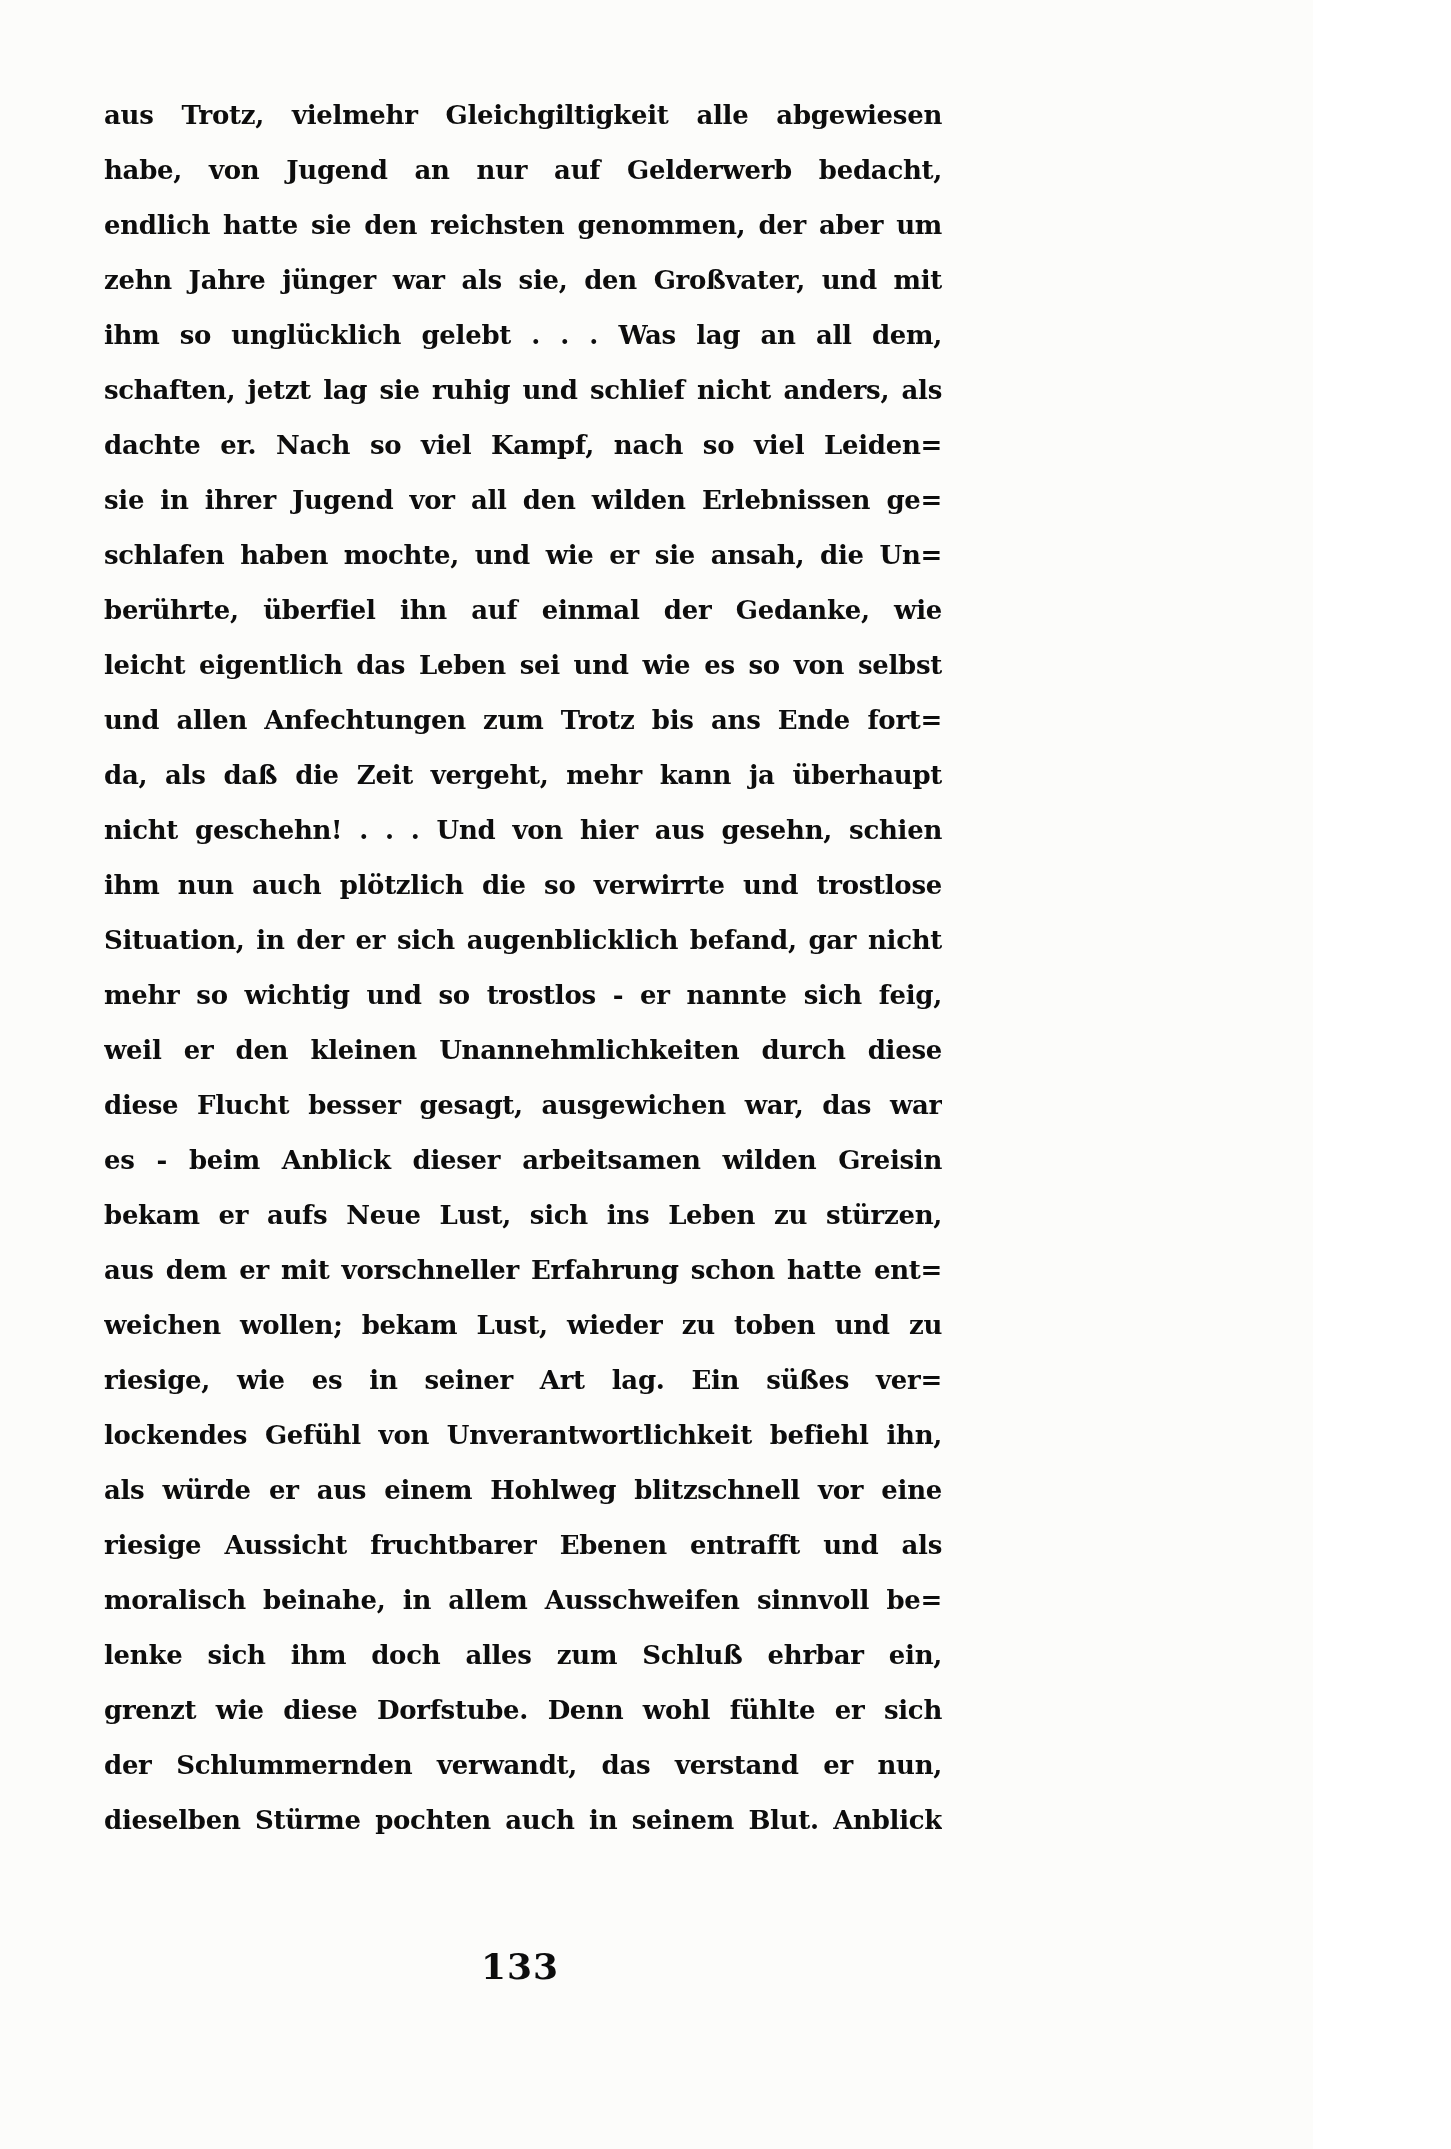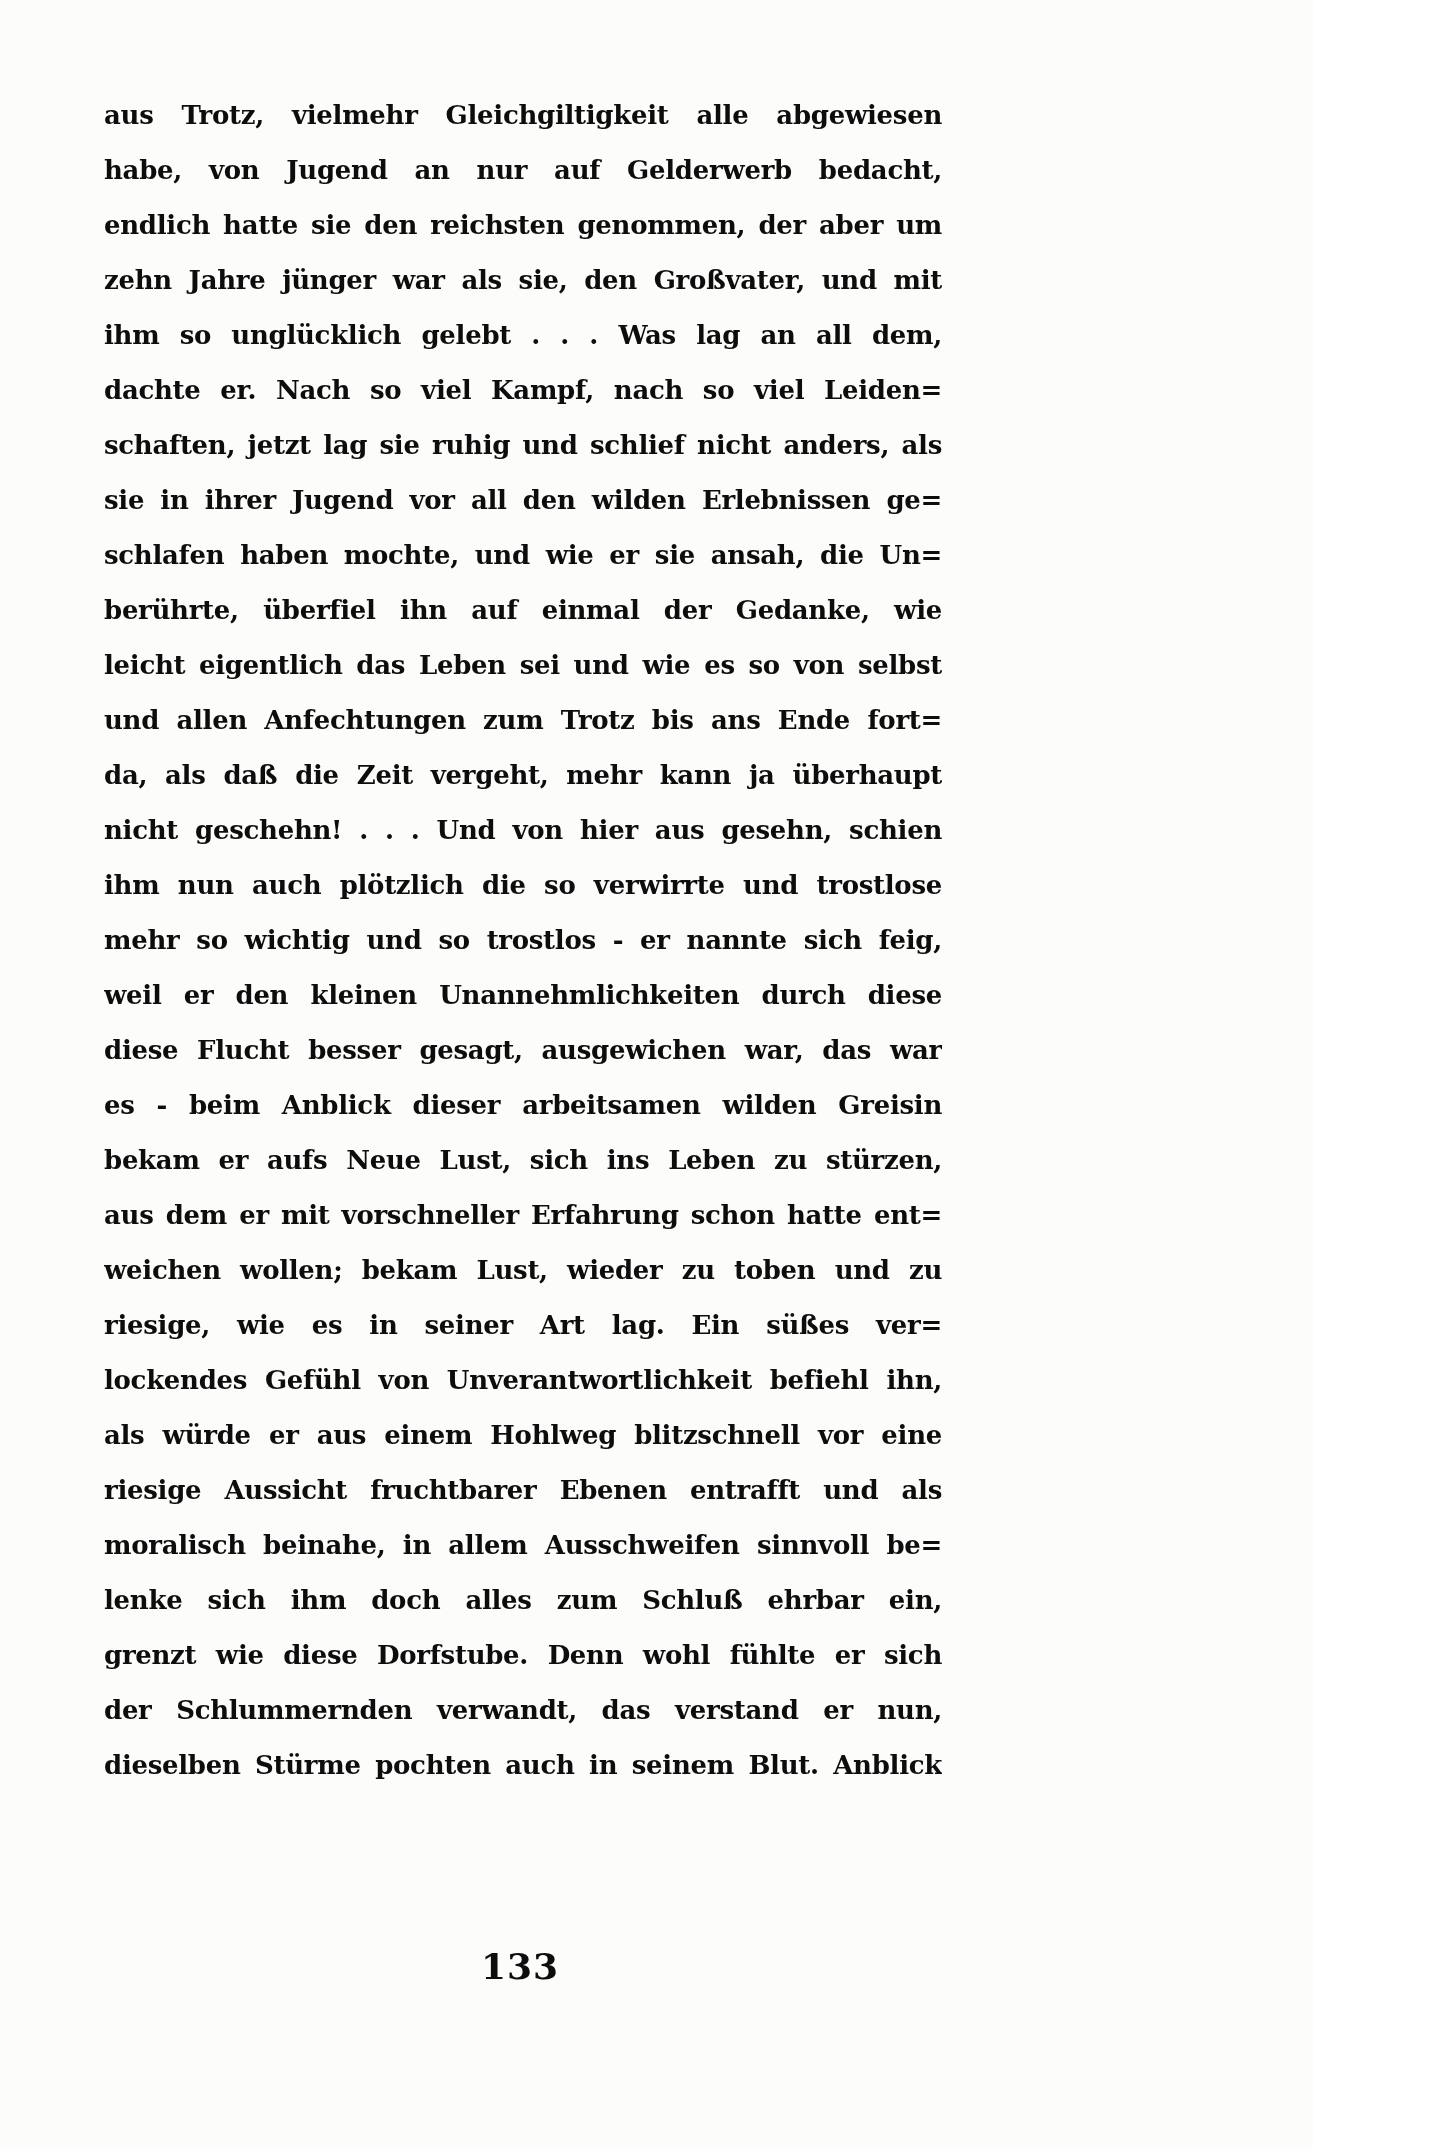--- a/index.html
+++ b/index.html
@@ -48,30 +48,31 @@
 </head>
 <body>
 
 <div class="page">
   <div class="text-block">
     <div class="line">aus Trotz, vielmehr Gleichgiltigkeit alle abgewiesen</div>
     <div class="line">habe, von Jugend an nur auf Gelderwerb bedacht,</div>
     <div class="line">endlich hatte sie den reichsten genommen, der aber um</div>
     <div class="line">zehn Jahre jünger war als sie, den Großvater, und mit</div>
     <div class="line">ihm so unglücklich gelebt . . . Was lag an all dem,</div>
+    <div class="line">schaften, jetzt lag sie ruhig und schlief nicht anders, als</div>
     <div class="line">dachte er. Nach so viel Kampf, nach so viel Leiden=</div>
-    <div class="line">schaften, jetzt lag sie ruhig und schlief nicht anders, als</div>
     <div class="line">sie in ihrer Jugend vor all den wilden Erlebnissen ge=</div>
     <div class="line">schlafen haben mochte, und wie er sie ansah, die Un=</div>
     <div class="line">berührte, überfiel ihn auf einmal der Gedanke, wie</div>
     <div class="line">leicht eigentlich das Leben sei und wie es so von selbst</div>
     <div class="line">und allen Anfechtungen zum Trotz bis ans Ende fort=</div>
     <div class="line">da, als daß die Zeit vergeht, mehr kann ja überhaupt</div>
     <div class="line">nicht geschehn! . . . Und von hier aus gesehn, schien</div>
     <div class="line">ihm nun auch plötzlich die so verwirrte und trostlose</div>
+    <div class="line">Situation, in der er sich augenblicklich befand, gar nicht</div>
     <div class="line">mehr so wichtig und so trostlos - er nannte sich feig,</div>
     <div class="line">weil er den kleinen Unannehmlichkeiten durch diese Reise,</div>
     <div class="line">diese Flucht besser gesagt, ausgewichen war, das war</div>
     <div class="line">es - beim Anblick dieser arbeitsamen wilden Greisin</div>
     <div class="line">bekam er aufs Neue Lust, sich ins Leben zu stürzen,</div>
     <div class="line">aus dem er mit vorschneller Erfahrung schon hatte ent=</div>
     <div class="line">weichen wollen; bekam Lust, wieder zu toben und zu</div>
     <div class="line">riesige, wie es in seiner Art lag. Ein süßes ver=</div>
     <div class="line">lockendes Gefühl von Unverantwortlichkeit befiehl ihn,</div>
     <div class="line">als würde er aus einem Hohlweg blitzschnell vor eine</div>

